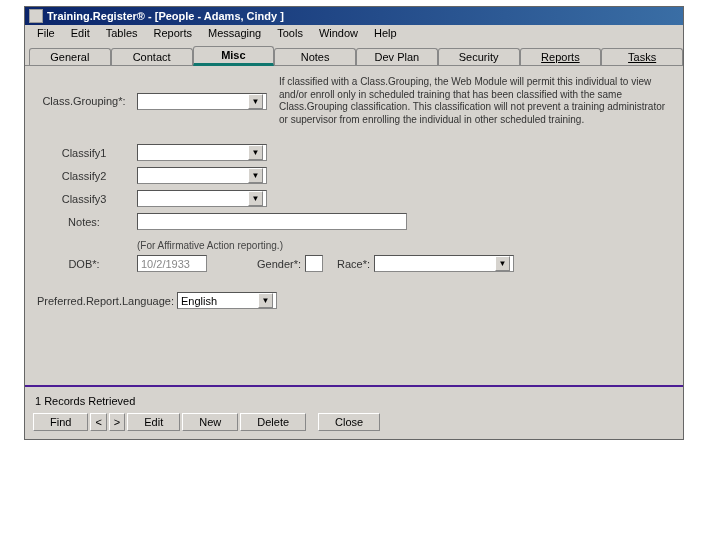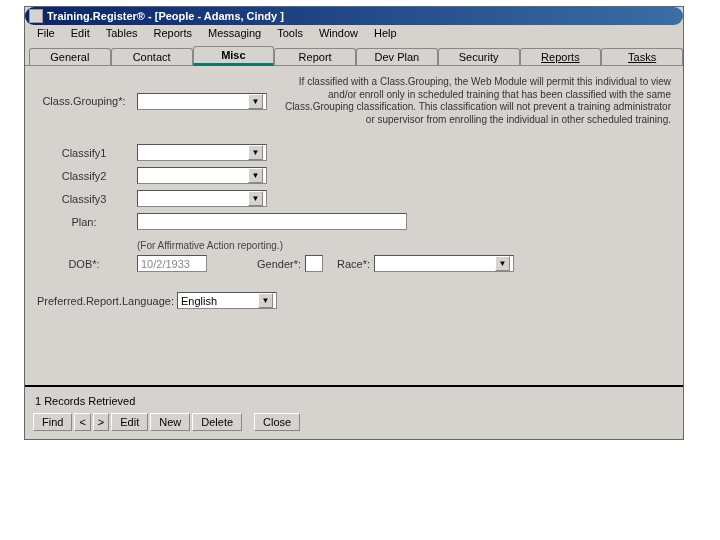--- a/index.html
+++ b/index.html
@@ -1,42 +1,42 @@
 <!DOCTYPE html>
 <html><head>
 <meta charset="utf-8">
 <style>
   * { box-sizing: border-box; margin: 0; padding: 0; }
   body { font-family: "Tahoma", "Arial", sans-serif; font-size: 11px; background: #fff; color: #000; }
   .page { width: 720px; height: 540px; position: relative; padding: 6px 18px; }
   .page-heading { font-family: "Times New Roman", serif; font-size: 20px; margin: 6px 0 10px 18px; }
   .app-window { border: 1px solid #666; width: 660px; margin-left: 6px; background: #d6d3ce; }
-  .titlebar { background: linear-gradient(to right, #0a246a, #3a6ea5); height: 18px; display: flex; align-items: center; padding: 0 4px; color: #fff; font-size: 11px; font-weight: bold; border-radius: 9px; }
+  .titlebar { background: linear-gradient(to right, #0a246a, #3a6ea5); height: 18px; display: flex; align-items: center; padding: 0 4px; color: #fff; font-size: 11px; font-weight: bold; }
   .titlebar .icon { width: 14px; height: 14px; margin-right: 4px; background: #d6d3ce; border: 1px solid #999; display: inline-block; }
   .menubar { background: #d6d3ce; height: 18px; display: flex; align-items: stretch; padding: 0 4px; font-size: 11px; }
   .menubar span { padding: 2px 8px; cursor: default; }
   .tabbar { display: flex; background: #d6d3ce; height: 22px; align-items: flex-end; padding-left: 4px; }
   .tab { border: 1px solid #888; border-bottom: none; background: #d6d3ce; padding: 2px 0; text-align: center; font-size: 11px; margin-right: 0; border-radius: 3px 3px 0 0; flex: 1; position: relative; }
   .tab.active { background: #d6d3ce; font-weight: bold; z-index: 2; border-bottom: 3px solid #0f766e; top: 1px; }
   .form-area { border-top: 1px solid #888; background: #d6d3ce; padding: 10px 12px 6px 12px; min-height: 320px; position: relative; }
   .row { display: flex; align-items: center; margin-bottom: 6px; }
   .lbl { text-align: center; width: 100px; padding-right: 6px; font-size: 11px; color: #333; }
   .combo, .textfield { border: 1px solid #888; border-top-color: #555; border-left-color: #555; background: #fff; height: 17px; font-size: 11px; padding: 1px 3px; }
   .combo { display: flex; align-items: center; background: #fff; }
   .combo .val { flex: 1; }
   .combo .btn { width: 15px; height: 15px; background: #d6d3ce; border: 1px solid #888; border-top-color:#fff; border-left-color:#fff; display: flex; align-items: center; justify-content: center; font-size: 8px; color:#000; }
-  .help-text { font-size: 10px; color: #333; line-height: 1.25; margin-left: 12px; flex: 1; text-align: right; }
+  .help-text { font-size: 10px; color: #333; line-height: 1.25; margin-left: 12px; flex: 1; }
   .section-caption { font-size: 10px; color: #444; margin: 10px 0 4px 100px; }
   .small-row { display: flex; align-items: center; margin-bottom: 6px; }
   .small-row .lbl { width: 100px; }
   .readonly { background: #fff; color: #888; }
-  .bottom-panel { border-top: 2px solid #000000; background: #d6d3ce; padding: 4px 8px 8px 8px; }
+  .bottom-panel { border-top: 2px solid #4c1d95; background: #d6d3ce; padding: 4px 8px 8px 8px; }
   .status { font-size: 11px; margin: 4px 2px 6px 2px; }
   .btnbar { display: flex; align-items: center; gap: 0; }
-  .winbtn { border: 1px solid #888; border-top-color:#fff; border-left-color:#fff; background: #d6d3ce; font-size: 11px; padding: 2px 8px; margin-right: 2px; min-width: 30px; text-align:center; cursor: default; }
+  .winbtn { border: 1px solid #888; border-top-color:#fff; border-left-color:#fff; background: #d6d3ce; font-size: 11px; padding: 2px 16px; margin-right: 2px; min-width: 30px; text-align:center; cursor: default; }
   .winbtn.small { padding: 2px 4px; min-width: 16px; }
   .sep { width: 10px; }
   .gender-box { width: 18px; }
 </style>
 </head>
 <body>
 
 <div class="page">
 
   <div class="app-window">
@@ -53,21 +53,21 @@
       <span>Messaging</span>
       <span>Tools</span>
       <span>Window</span>
       <span>Help</span>
     </div>
 
     <div class="tabbar">
       <div class="tab"><span>General</span></div>
       <div class="tab"><span>Contact</span></div>
       <div class="tab active"><span>Misc</span></div>
-      <div class="tab"><span>Report</span></div>
+      <div class="tab"><span>Notes</span></div>
       <div class="tab"><span>Dev Plan</span></div>
       <div class="tab"><span>Security</span></div>
       <div class="tab"><span style="text-decoration:underline">Reports</span></div>
       <div class="tab"><span style="text-decoration:underline">Tasks</span></div>
     </div>
 
     <div class="form-area">
 
       <div class="row">
         <div class="lbl">Class.Grouping*:</div>
@@ -95,21 +95,21 @@
         </div>
       </div>
       <div class="row">
         <div class="lbl">Classify3</div>
         <div class="combo" style="width:130px">
           <span class="val"></span>
           <span class="btn">▼</span>
         </div>
       </div>
       <div class="row">
-        <div class="lbl">Plan:</div>
+        <div class="lbl">Notes:</div>
         <input class="textfield" style="width: 270px;" value="">
       </div>
 
       <div class="section-caption">(For Affirmative Action reporting.)</div>
 
       <div class="small-row">
         <div class="lbl">DOB*:</div>
         <input class="textfield readonly" style="width: 70px;" value="10/2/1933">
         <div style="width:50px"></div>
         <div class="lbl" style="width:auto;padding-right:4px">Gender*:</div>

